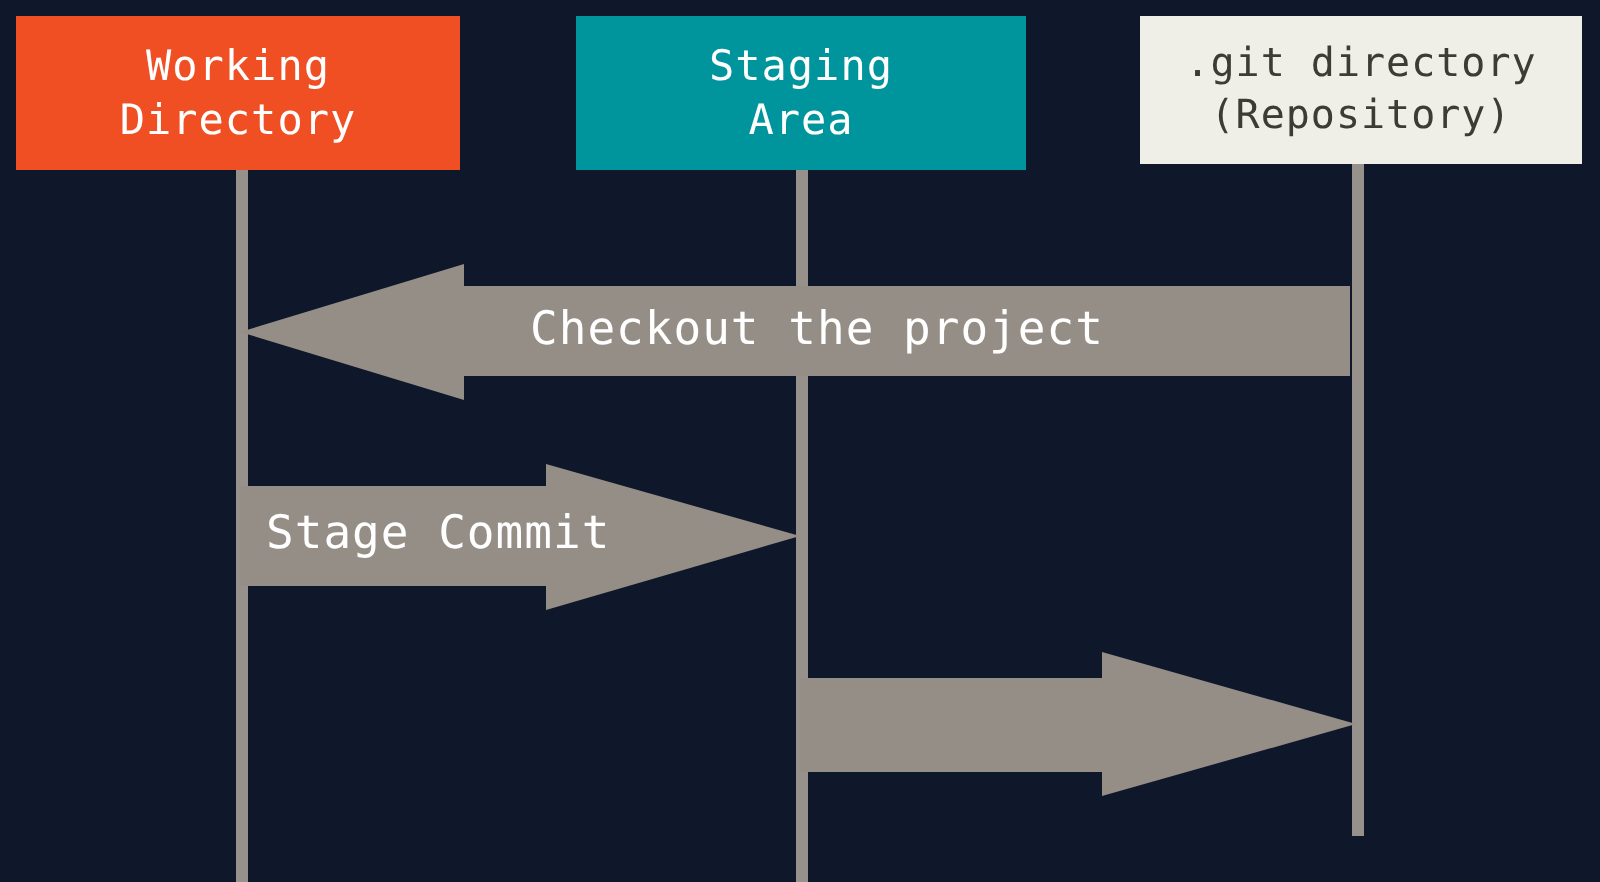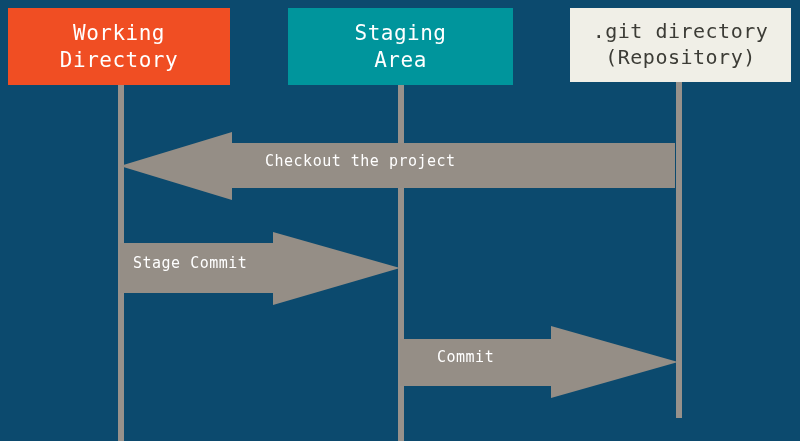--- a/index.html
+++ b/index.html
@@ -4,21 +4,21 @@
 <style>
   html, body {
     margin: 0;
     padding: 0;
     background: #000000;
   }
   #canvas {
     position: relative;
     width: 800px;
     height: 441px;
-    background: #0c4a6e;
+    background: #0f172a;
     overflow: hidden;
     font-family: "DejaVu Sans Mono", "Liberation Mono", monospace;
   }
 
   .node-box {
     position: absolute;
     display: flex;
     align-items: center;
     justify-content: center;
     text-align: center;
@@ -67,21 +67,21 @@
 
   .arrow-svg {
     position: absolute;
     overflow: visible;
   }
   .arrow-shape { fill: #958e86; }
 
   .arrow-label {
     position: absolute;
     color: #ffffff;
-    font-size: 15px;
+    font-size: 23px;
     letter-spacing: 0.5px;
     white-space: nowrap;
     pointer-events: none;
   }
 
   #arrow-checkout-svg { left: 0px;   top: 0px;   width: 800px; height: 441px; }
   #label-checkout     { left: 265px; top: 152px; }
   #label-stage        { left: 133px; top: 254px; }
   #label-commit       { left: 437px; top: 348px; }
 </style>
@@ -106,15 +106,14 @@
   <div class="node-box" id="box-staging">Staging
 Area</div>
 
   <div class="node-box" id="box-repo">.git directory
 (Repository)</div>
 
   <div class="arrow-label" id="label-checkout">Checkout the project</div>
 
   <div class="arrow-label" id="label-stage">Stage Commit</div>
 
-  <div class="arrow-label" id="label-commit">Commit</div>
 
 </div>
 
 </body></html>

